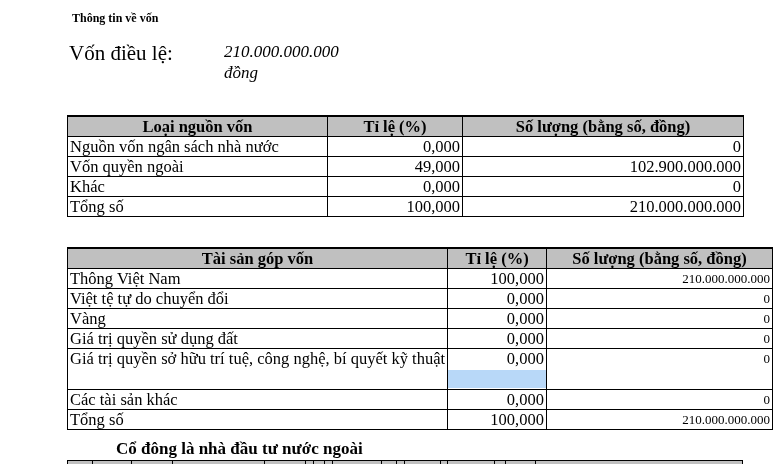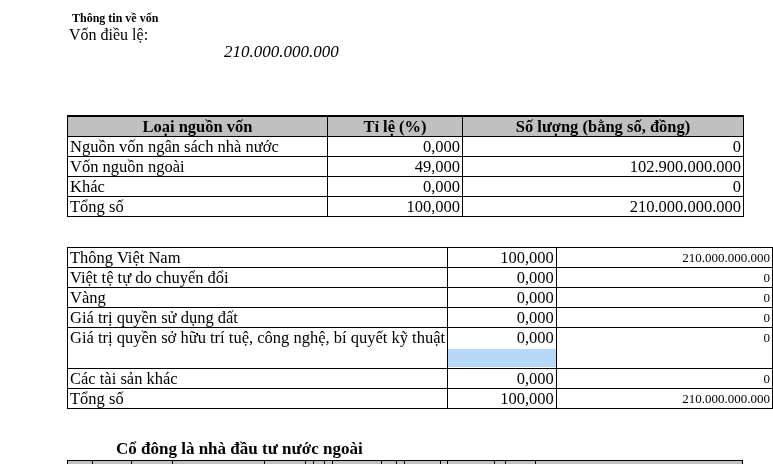--- a/index.html
+++ b/index.html
@@ -1,19 +1,19 @@
 <!DOCTYPE html>
 <html><head>
 <meta charset="utf-8">
 <style>
   html, body { margin:0; padding:0; background:#ffffff; }
   body { width:773px; height:464px; position:relative; overflow:hidden;
          font-family:"Liberation Serif", serif; color:#000; }
   .title { position:absolute; left:72px; top:11px; font-size:12px; font-weight:bold; }
-  .cap-label { position:absolute; left:69px; top:26px; font-size:16px; }
+  .cap-label { position:absolute; left:69px; top:41px; font-size:21px; }
   .cap-value { position:absolute; left:224px; top:41px; font-size:17px; font-style:italic; line-height:21px; width:140px; }
   table.grid { position:absolute; left:67px; border-collapse:collapse; table-layout:fixed; font-size:16.5px; }
   table.grid td { border:1.3px solid #000; padding:0 2px; height:19px; line-height:19px; white-space:nowrap; overflow:hidden; }
   table.grid tr.head td { background:#c0c0c0; font-weight:bold; text-align:center; border-top:2px solid #000; }
   td.num { text-align:right; }
   td.small { font-size:13px; }
   td.wrap { white-space:normal; line-height:20px; vertical-align:top; }
   td.top { vertical-align:top; }
   .hl { background:#b8d8f8; }
   #t1 { top:115px; }
@@ -22,41 +22,42 @@
   .partial { position:absolute; left:67px; top:460px; width:676px; height:10px; border-top:1.5px solid #000; background:#c0c0c0; }
   .partial span { position:absolute; top:0; bottom:0; border-left:1.2px solid #000; }
 </style>
 </head>
 <body>
 
 <div class="title">Thông tin về vốn</div>
 <div class="cap-label">Vốn điều lệ:</div>
 <div class="cap-value">
   <div>210.000.000.000</div>
+  <div>đồng</div>
 </div>
 
 <table class="grid" id="t1">
   <colgroup>
       <col style="width:260px">
       <col style="width:135px">
       <col style="width:281px">
     </colgroup>
   <tbody>
       <tr class="head">
     <td>Loại nguồn vốn</td>
     <td>Tỉ lệ (%)</td>
     <td>Số lượng (bằng số, đồng)</td>
   </tr>
   <tr>
     <td>Nguồn vốn ngân sách nhà nước</td>
     <td class="num">0,000</td>
     <td class="num">0</td>
   </tr>
   <tr>
-    <td>Vốn nguồn ngoài</td>
+    <td>Vốn quyền ngoài</td>
     <td class="num">49,000</td>
     <td class="num">102.900.000.000</td>
   </tr>
   <tr>
     <td>Khác</td>
     <td class="num">0,000</td>
     <td class="num">0</td>
   </tr>
   <tr>
     <td>Tổng số</td>
@@ -66,20 +67,25 @@
 </tbody>
   </table>
 
 <table class="grid" id="t2">
   <colgroup>
       <col style="width:260px">
       <col style="width:135px">
       <col style="width:281px">
     </colgroup>
   <tbody>
+      <tr class="head">
+    <td>Tài sản góp vốn</td>
+    <td>Tỉ lệ (%)</td>
+    <td>Số lượng (bằng số, đồng)</td>
+  </tr>
   <tr>
     <td>Thông Việt Nam</td>
     <td class="num">100,000</td>
     <td class="num small">210.000.000.000</td>
   </tr>
   <tr>
     <td>Việt tệ tự do chuyển đổi</td>
     <td class="num">0,000</td>
     <td class="num small">0</td>
   </tr>

